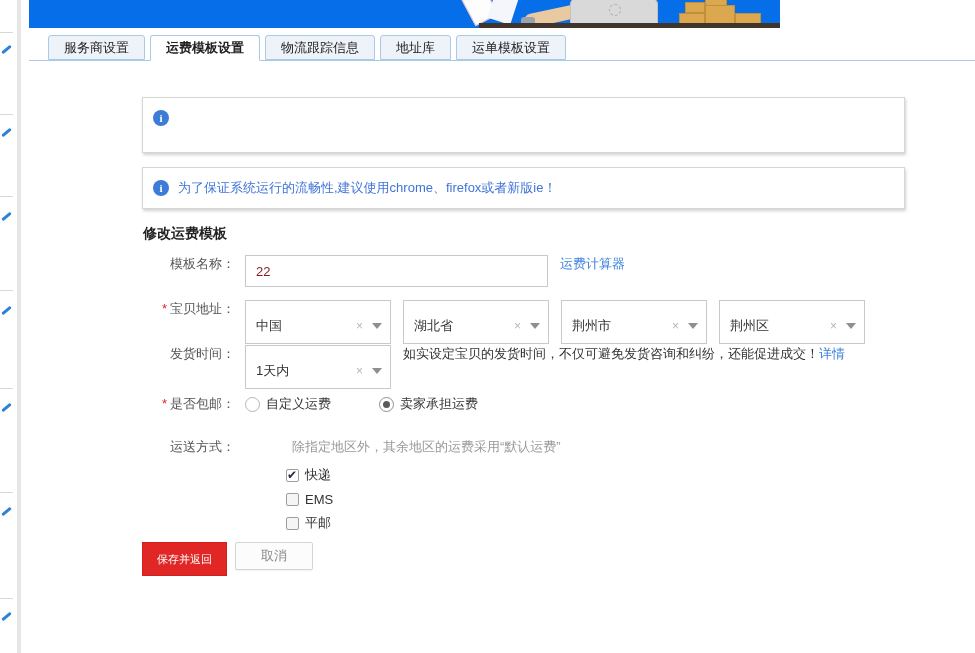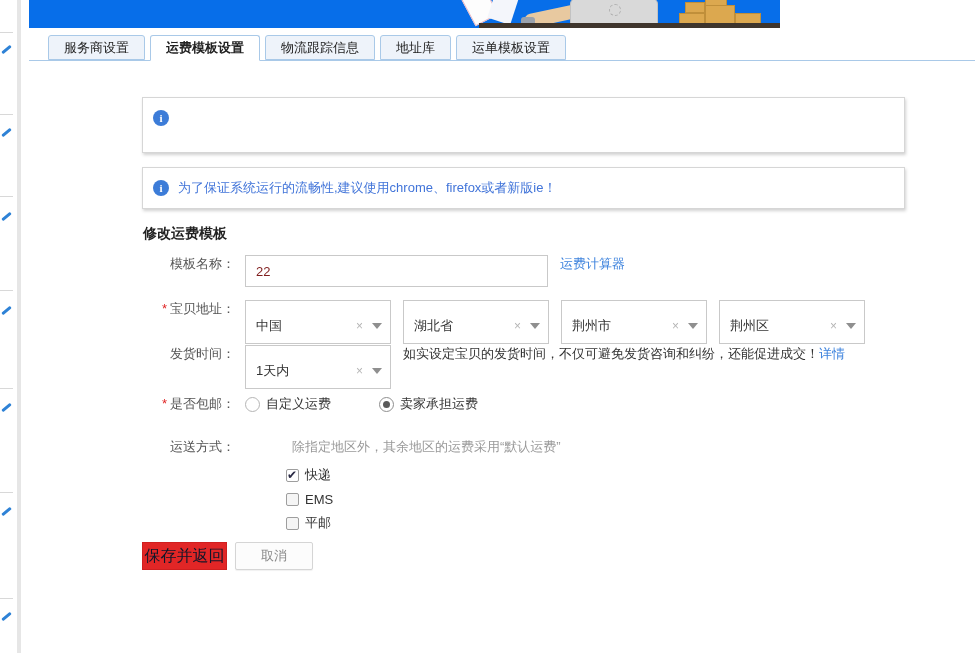--- a/index.html
+++ b/index.html
@@ -93,22 +93,22 @@
   .check-col { display: flex; flex-direction: column; }
   .check-row { display: flex; align-items: center; height: 24px; cursor: pointer; }
   .checkbox { width: 13px; height: 13px; border: 1px solid #9e9e9e; border-radius: 2px; background: #fff; margin-right: 6px; position: relative; }
   .checkbox.unchecked { background: #f5f5f5; }
   .checkbox.checked::after {
     content: "✔"; position: absolute; left: 0; top: -2px; font-size: 12px; color: #2b2b46; font-weight: bold;
   }
   
   .btn-row { margin-top: 7px; display: flex; }
   .btn-save {
-    width: 85px; height: 28px; background: #e12626; color: #0f172a; border: 1px solid #cf1f1f;
-    font-size: 16px; cursor: pointer; font-family: "Liberation Sans", sans-serif;
+    width: 85px; height: 34px; background: #e12626; color: #ffffff; border: 1px solid #cf1f1f;
+    font-size: 11px; cursor: pointer; font-family: "Liberation Sans", sans-serif;
   }
   .btn-cancel {
     width: 78px; height: 28px; margin-left: 8px; background: #fcfcfc; color: #888;
     border: 1px solid #d5d5d5; border-radius: 2px; font-size: 13px; cursor: pointer;
     font-family: "Liberation Sans", sans-serif; box-shadow: 0 1px 1px rgba(0,0,0,0.06);
   }
 </style>
 </head>
 <body>
 

